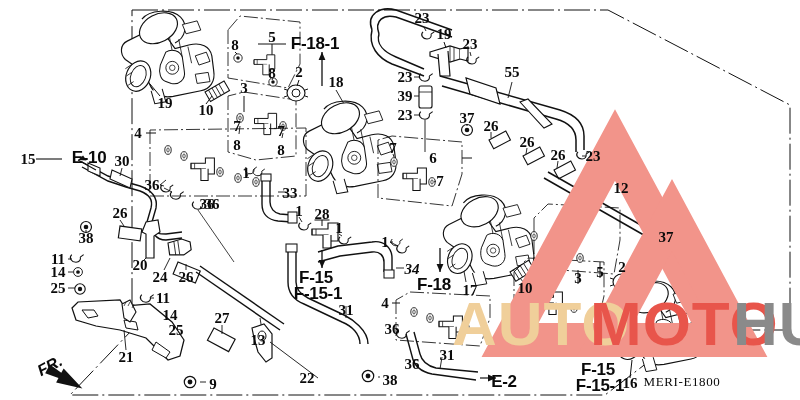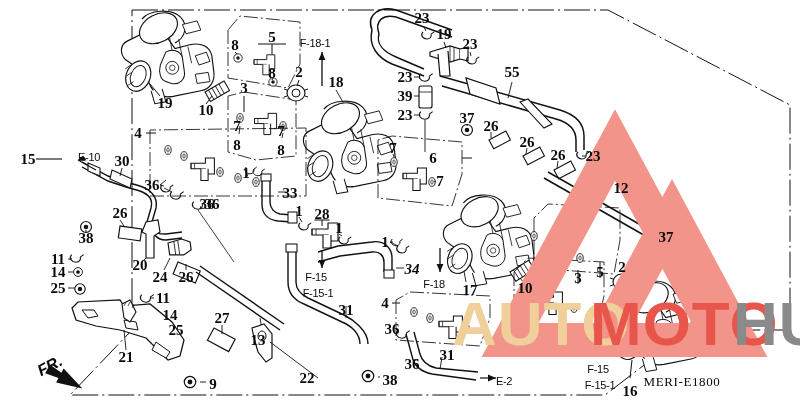--- a/index.html
+++ b/index.html
@@ -5,21 +5,21 @@
   html,body{margin:0;padding:0;background:#ffffff;}
   body{width:800px;height:400px;overflow:hidden;font-family:"Liberation Serif",serif;}
   #stage{position:relative;width:800px;height:400px;background:#fff;}
   svg.layer{position:absolute;left:0;top:0;width:800px;height:400px;}
   #art{z-index:2;}
   #wm{z-index:3;pointer-events:none;}
   #labels{position:absolute;left:0;top:0;width:800px;height:400px;z-index:4;}
   .lbl{position:absolute;font-family:"Liberation Serif",serif;font-weight:700;color:#0a0a0a;
        line-height:1;white-space:nowrap;transform:translate(-50%,-50%);}
   .n{font-size:15px;}
-  .ref{font-family:"Liberation Sans",sans-serif;font-size:11px;font-weight:400;letter-spacing:-0.3px;}
+  .ref{font-family:"Liberation Sans",sans-serif;font-size:17px;font-weight:700;letter-spacing:-0.3px;}
   .code{font-family:"Liberation Serif",serif;font-size:13px;font-weight:400;letter-spacing:.6px;}
   .fr{font-family:"Liberation Sans",sans-serif;font-size:16px;font-weight:700;font-style:italic;}
 </style>
 </head>
 <body>
 
 <div id="stage">
 
   <svg class="layer" id="art" viewBox="0 0 800 400">
     <defs>
@@ -522,21 +522,21 @@
       <div class="lbl n" style="left: 440px; top: 181px;">7</div>
       <div class="lbl n" style="left: 433px; top: 158px;">6</div>
       <div class="lbl n" style="left: 592px; top: 188px; margin-left: 29px;">12</div>
       <div class="lbl n" style="left: 666px; top: 237px;">37</div>
       <div class="lbl n" style="left: 578px; top: 278px;">3</div>
       <div class="lbl n" style="left: 600px; top: 272px;">5</div>
       <div class="lbl n" style="left: 622px; top: 267px;">2</div>
       <div class="lbl n" style="left: 525px; top: 288px;">10</div>
       <div class="lbl ref" style="left: 598px; top: 369px;">F-15</div>
       <div class="lbl ref" style="left: 600px; top: 385px;">F-15-1</div>
-      <div class="lbl n" style="left: 630px; top: 383px; margin-top: 8px;">16</div>
+      <div class="lbl n" style="left: 630px; top: 383px;">16</div>
       <div class="lbl n" style="left: 86px; top: 238px;">38</div>
       <div class="lbl n" style="left: 120px; top: 213px;">26</div>
       <div class="lbl n" style="left: 140px; top: 265px;">20</div>
       <div class="lbl n" style="left: 160px; top: 277px;">24</div>
       <div class="lbl n" style="left: 186px; top: 277px;">26</div>
       <div class="lbl n" style="left: 58px; top: 259px;">11</div>
       <div class="lbl n" style="left: 58px; top: 272px;">14</div>
       <div class="lbl n" style="left: 58px; top: 288px;">25</div>
       <div class="lbl n" style="left: 163px; top: 298px;">11</div>
       <div class="lbl n" style="left: 170px; top: 315px;">14</div>

